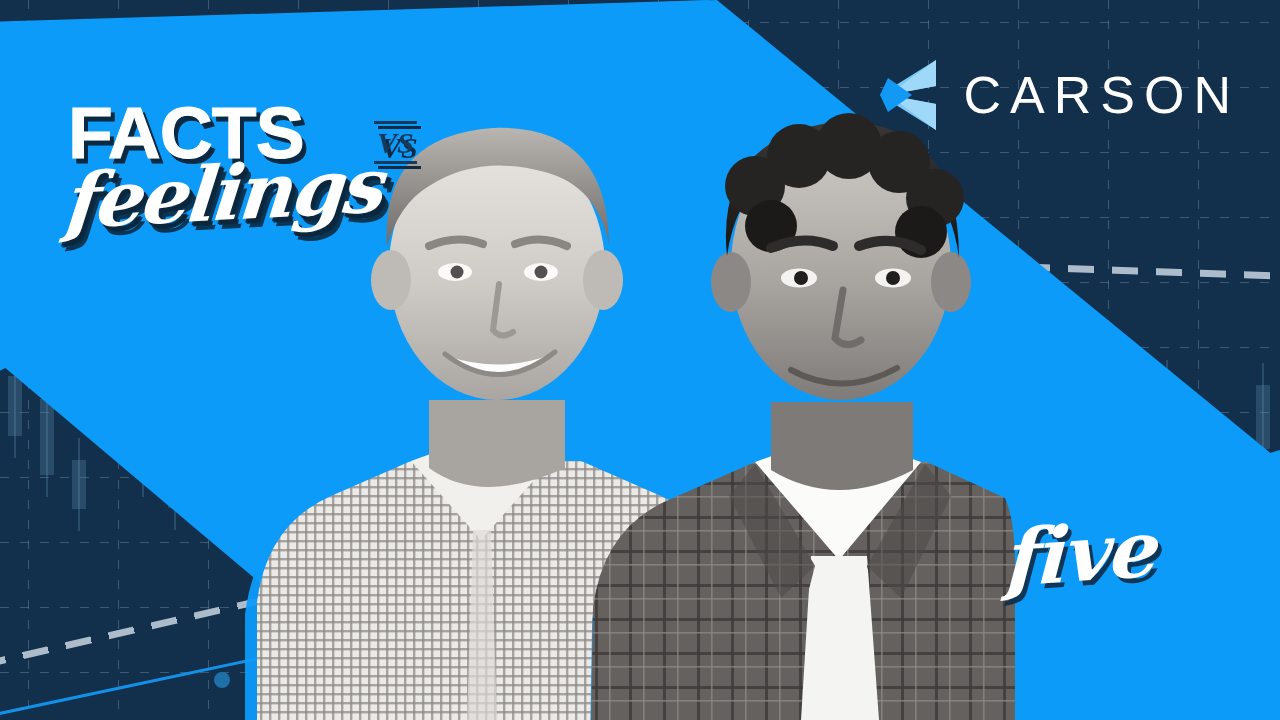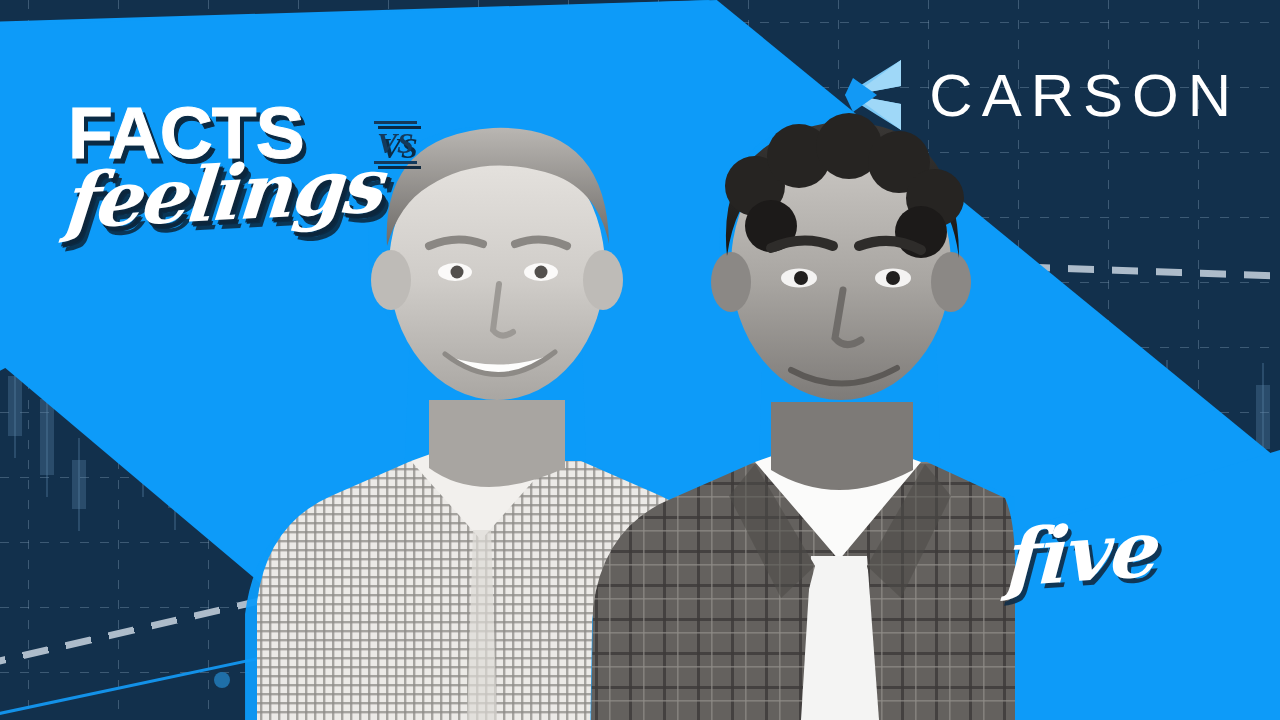--- a/index.html
+++ b/index.html
@@ -105,21 +105,21 @@
     color:#ffffff; line-height:1; letter-spacing:-2px;
     transform: skewX(-8deg) rotate(-4deg);
     transform-origin:left center;
     text-shadow: 4px 5px 0 rgba(15,46,72,.92);
   }
 
   
   .carson{ position:absolute; right:40px; top:58px; display:flex; align-items:center; gap:26px; }
   .carson-word{
     font-family:"Liberation Sans", sans-serif;
-    font-weight:400; font-size:60px; letter-spacing:9px;
+    font-weight:400; font-size:52px; letter-spacing:9px;
     color:#ffffff;
   }
 </style>
 </head>
 <body>
 
 <div id="stage">
 
   <div class="bg-base"></div>
 

